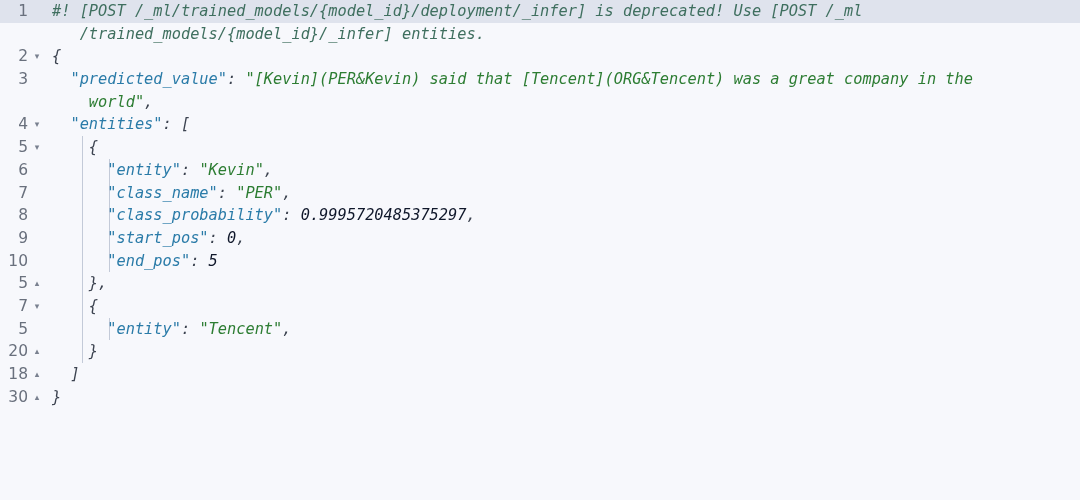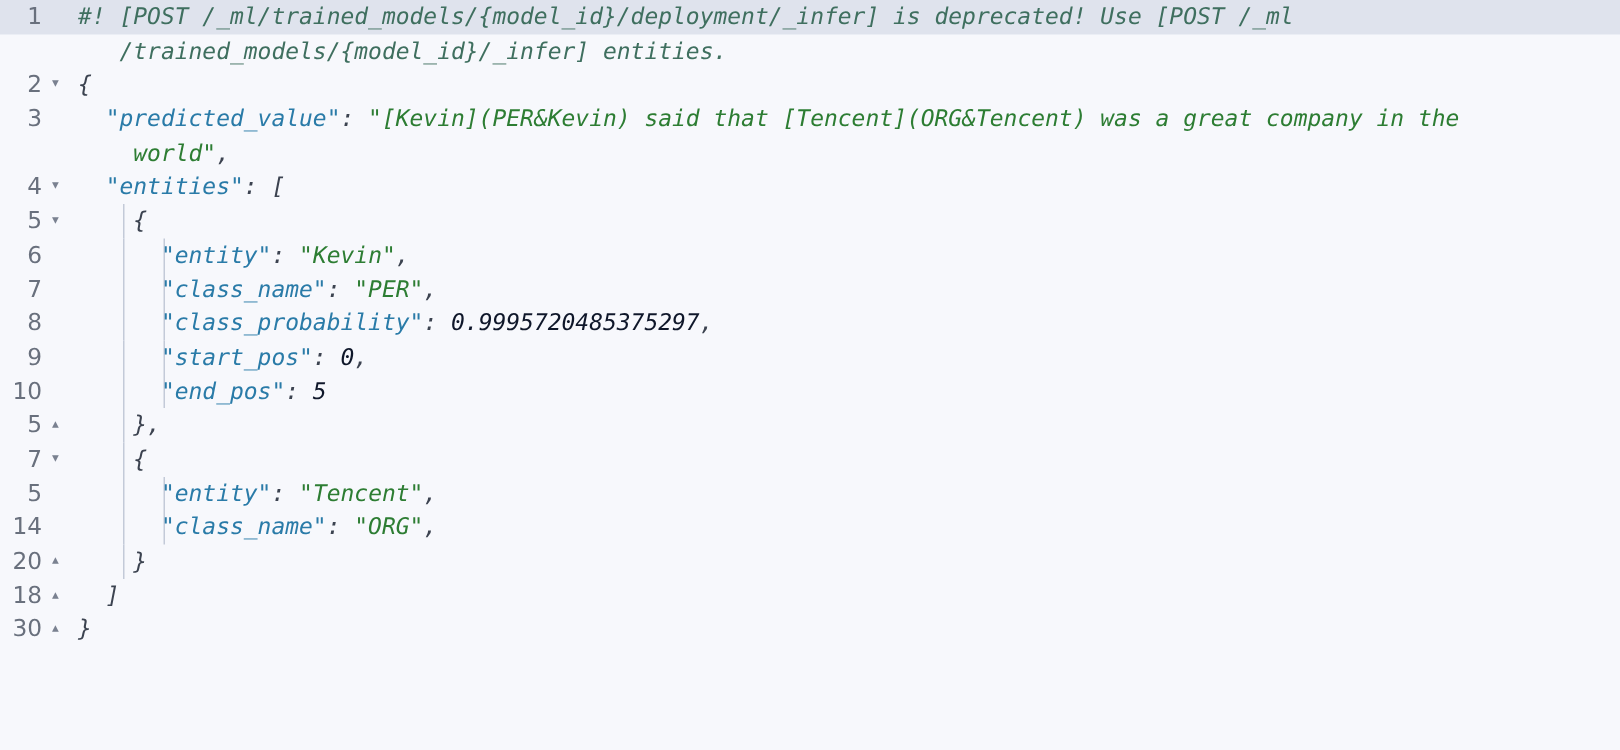--- a/index.html
+++ b/index.html
@@ -124,19 +124,18 @@
       <div class="row"><div class="gutter"><span class="ln">4</span><span class="fold">▾</span></div><div class="guides"></div><div class="code"><span class="pun">  </span><span class="key">"entities"</span><span class="pun">: </span><span class="brc">[</span></div></div>
       <div class="row"><div class="gutter"><span class="ln">5</span><span class="fold">▾</span></div><div class="guides"><div class="guide g1"></div></div><div class="code"><span class="pun">    </span><span class="brc">{</span></div></div>
       <div class="row"><div class="gutter"><span class="ln">6</span></div><div class="guides"><div class="guide g1"></div><div class="guide g2"></div></div><div class="code"><span class="pun">      </span><span class="key">"entity"</span><span class="pun">: </span><span class="str">"Kevin"</span><span class="pun">,</span></div></div>
       <div class="row"><div class="gutter"><span class="ln">7</span></div><div class="guides"><div class="guide g1"></div><div class="guide g2"></div></div><div class="code"><span class="pun">      </span><span class="key">"class_name"</span><span class="pun">: </span><span class="str">"PER"</span><span class="pun">,</span></div></div>
       <div class="row"><div class="gutter"><span class="ln">8</span></div><div class="guides"><div class="guide g1"></div><div class="guide g2"></div></div><div class="code"><span class="pun">      </span><span class="key">"class_probability"</span><span class="pun">: </span><span class="num">0.9995720485375297</span><span class="pun">,</span></div></div>
       <div class="row"><div class="gutter"><span class="ln">9</span></div><div class="guides"><div class="guide g1"></div><div class="guide g2"></div></div><div class="code"><span class="pun">      </span><span class="key">"start_pos"</span><span class="pun">: </span><span class="num">0</span><span class="pun">,</span></div></div>
       <div class="row"><div class="gutter"><span class="ln">10</span></div><div class="guides"><div class="guide g1"></div><div class="guide g2"></div></div><div class="code"><span class="pun">      </span><span class="key">"end_pos"</span><span class="pun">: </span><span class="num">5</span></div></div>
       <div class="row"><div class="gutter"><span class="ln">5</span><span class="fold">▴</span></div><div class="guides"><div class="guide g1"></div></div><div class="code"><span class="pun">    </span><span class="brc">}</span><span class="pun">,</span></div></div>
       <div class="row"><div class="gutter"><span class="ln">7</span><span class="fold">▾</span></div><div class="guides"><div class="guide g1"></div></div><div class="code"><span class="pun">    </span><span class="brc">{</span></div></div>
       <div class="row"><div class="gutter"><span class="ln">5</span></div><div class="guides"><div class="guide g1"></div><div class="guide g2"></div></div><div class="code"><span class="pun">      </span><span class="key">"entity"</span><span class="pun">: </span><span class="str">"Tencent"</span><span class="pun">,</span></div></div>
-      <div class="row"><div class="gutter"><span class="ln">14</span></div><div class="guides"><div class="guide g1"></div><div class="guide g2"></div></div><div class="code"><span class="pun">      </span><span class="key">"class_name"</span><span class="pun">: </span><span class="str">"ORG"</span><span class="pun">,</span></div></div>
       <div class="row"><div class="gutter"><span class="ln">20</span><span class="fold">▴</span></div><div class="guides"><div class="guide g1"></div></div><div class="code"><span class="pun">    </span><span class="brc">}</span></div></div>
       <div class="row"><div class="gutter"><span class="ln">18</span><span class="fold">▴</span></div><div class="guides"></div><div class="code"><span class="pun">  </span><span class="brc">]</span></div></div>
       <div class="row"><div class="gutter"><span class="ln">30</span><span class="fold">▴</span></div><div class="guides"></div><div class="code"><span class="brc">}</span></div></div>
     </div>
   <div class="gutter-edge"></div>
 </div>
 
 </body></html>

